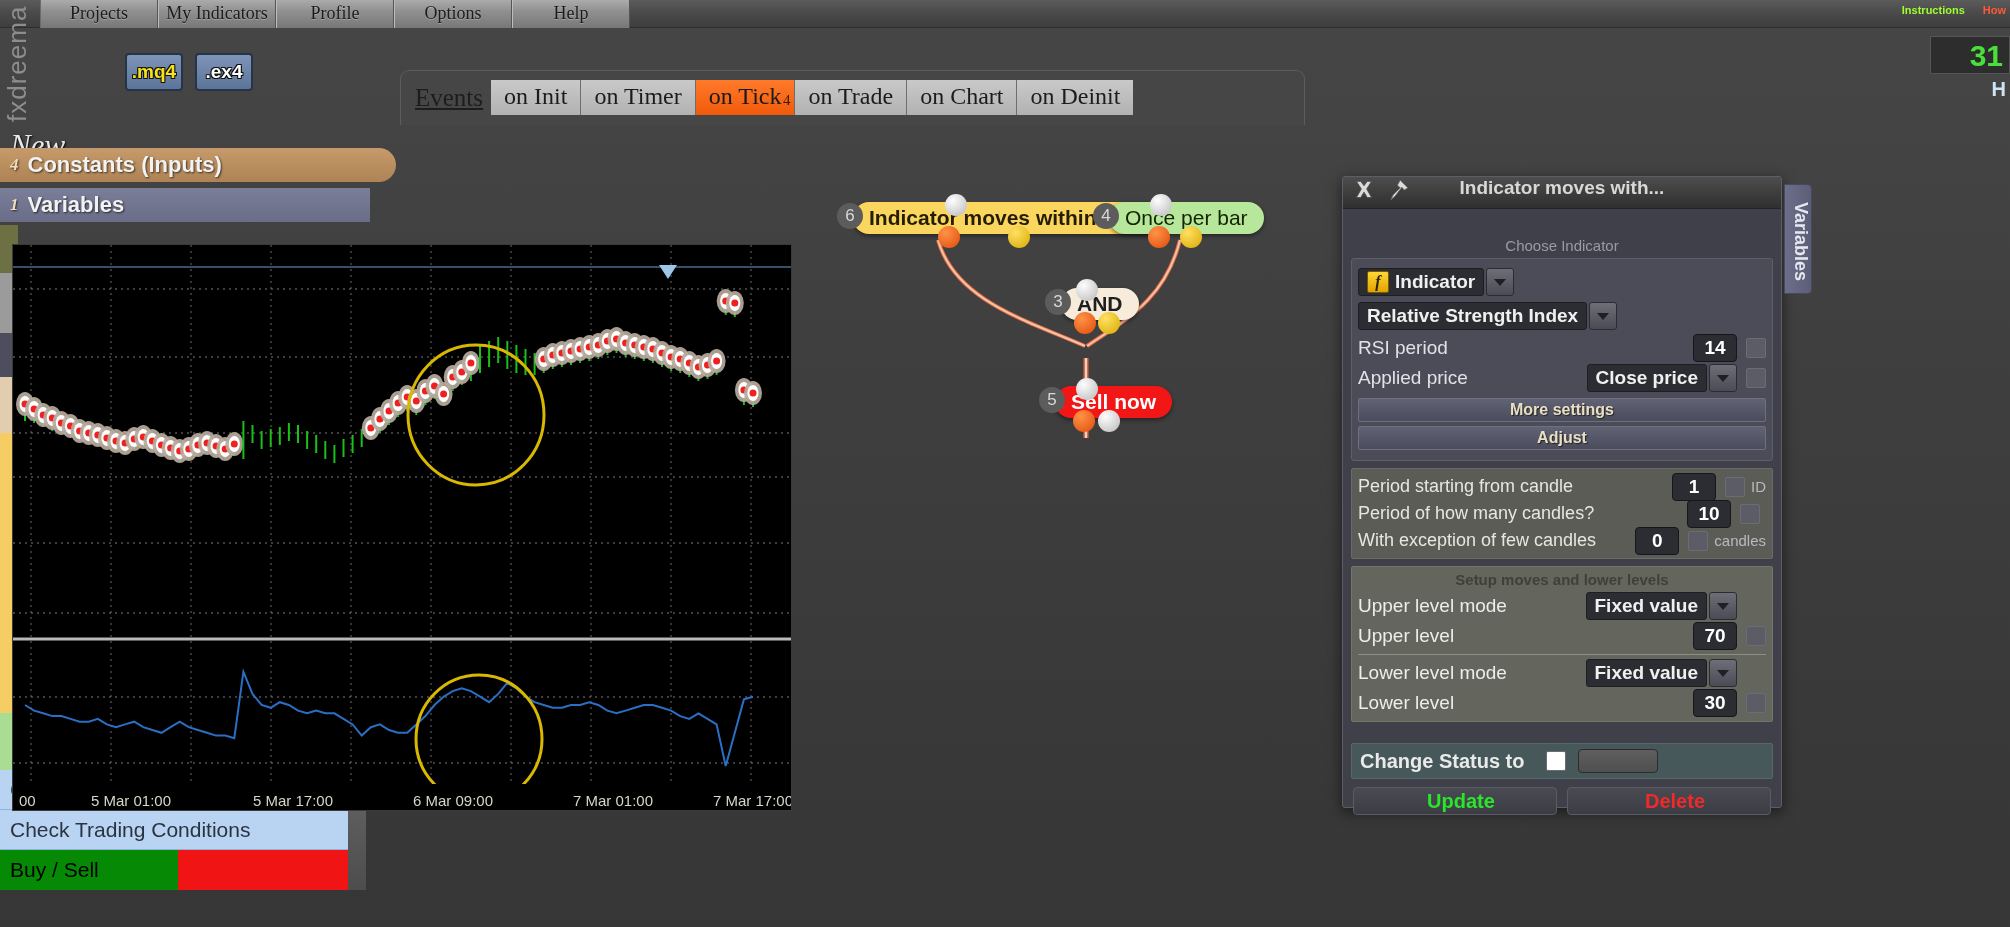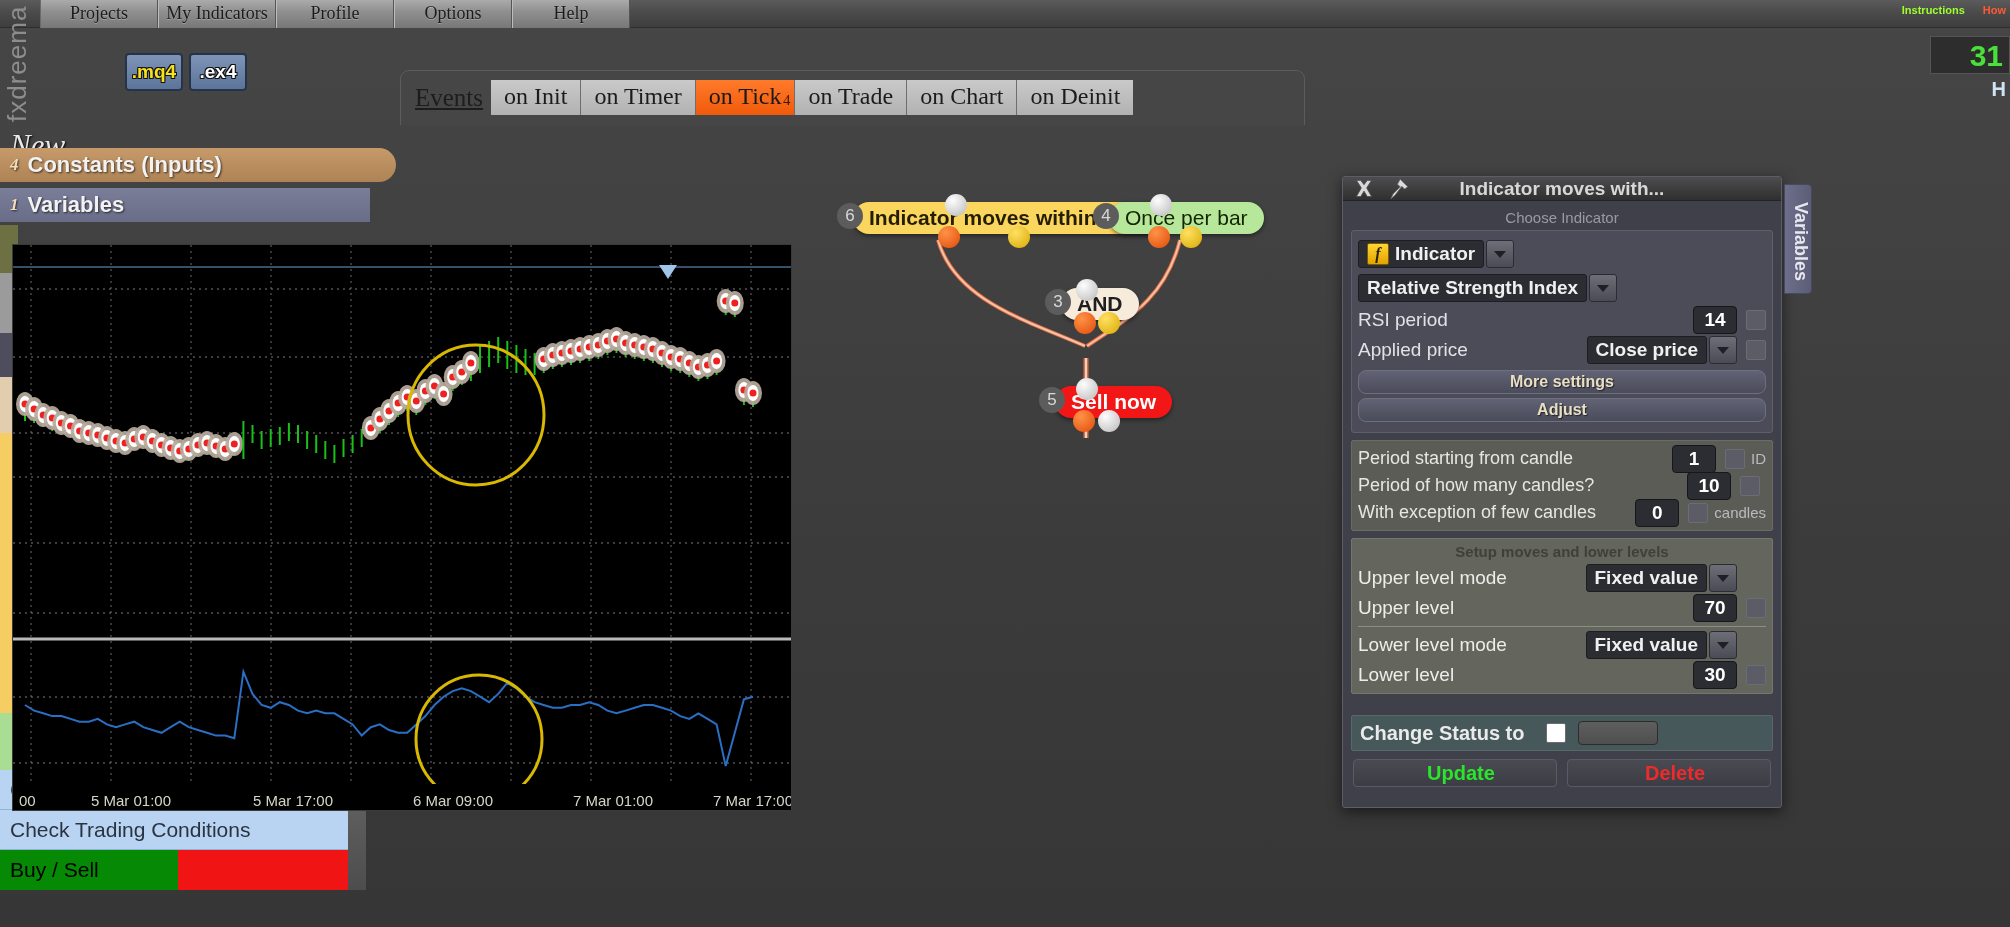--- a/index.html
+++ b/index.html
@@ -57,21 +57,21 @@
     color:#49e03a; font-size:30px; font-weight:bold;
     text-align:right; padding:2px 6px 0 10px;
     font-family:"Liberation Sans", sans-serif;
   }
   #counter-sub {
     position:absolute; right:4px; top:78px;
     color:#cfe3f5; font-size:20px; font-weight:bold;
   }
 
   
-  #filebtns { position:absolute; left:125px; top:53px; display:flex; gap:6px; }
+  #filebtns { position:absolute; left:125px; top:53px; display:flex; gap:12px; }
   .filebtn {
     width:58px; height:38px; border-radius:4px;
     background: linear-gradient(180deg,#7e95b8 0%, #5d749a 100%);
     border:2px solid #26344a;
     display:flex; align-items:center; justify-content:center;
     font-size:21px; font-weight:bold; cursor:pointer;
     font-family:"Liberation Sans", sans-serif;
   }
   .filebtn .lbl { text-shadow: -1px -1px 0 #111, 1px -1px 0 #111, -1px 1px 0 #111, 1px 1px 0 #111; }
   .filebtn.mq4 .lbl { color:#f7e11a; }
@@ -186,33 +186,33 @@
   .dot.orange { background: radial-gradient(circle at 35% 30%, #ff9248, #e04b08); }
   .dot.yellow { background: radial-gradient(circle at 35% 30%, #ffe063, #d8a900); }
 
   
   #dialog {
     position:absolute; left:1342px; top:176px; width:440px; height:632px;
     background:#3f4049; border:1px solid #5c5d68; border-radius:3px;
     box-shadow:0 4px 14px rgba(0,0,0,.55);
   }
   #dlg-title {
-    height:24px; background:linear-gradient(180deg,#4d4d4d 0%,#2f2f2f 100%);
-    display:flex; align-items:center; position:relative;
+    height:32px; background:linear-gradient(180deg,#4d4d4d 0%,#2f2f2f 100%);
+    display:flex; align-items:flex-start; position:relative;
     border-bottom:1px solid #22222a;
   }
   #dlg-title .ttl {
     position:absolute; left:0; right:0; text-align:center;
     color:#d8d8d8; font-size:19px; font-weight:bold; pointer-events:none;
   }
   .dlg-icon { width:26px; height:26px; margin-left:8px; cursor:pointer; z-index:2; position:relative; }
 
   .dlg-body { padding:6px 8px 0 8px; }
   .section-cap {
-    text-align:center; color:#9a9aa3; font-size:15px; padding:2px 0 4px 0;
+    text-align:center; color:#9a9aa3; font-size:15px; padding:2px 0 4px 0;margin-top:20px;
   }
   .panel-box {
     background:#4b4c58; border:1px solid #5e5f6b; border-radius:3px;
     padding:6px; margin-bottom:7px;
   }
   .row { display:flex; align-items:center; height:30px; }
   .lbl { color:#e2e2e6; font-size:19px; }
   .flexfill { flex:1; }
 
   .drop {
@@ -243,21 +243,21 @@
     display:flex; align-items:center; justify-content:center; padding:0 6px; cursor:text;
   }
   .chk {
     width:20px;height:20px;margin-left:9px;border:1px solid #6b6c76;
     background:#5b5c66; border-radius:2px; cursor:pointer;
   }
   .chk.on { background:#ffffff; }
   .minilbl { color:#b9b9c0; font-size:15px; margin-left:6px; }
 
   .bigbtn {
-    height:24px; border-radius:8px; display:flex; align-items:center; justify-content:center;
+    height:24px; border-radius:2px; display:flex; align-items:center; justify-content:center;
     background:linear-gradient(180deg,#616273 0%,#4a4b5b 100%);
     border:1px solid #6e6f80; color:#e9dfc2; font-size:16px; font-weight:bold;
     margin-bottom:4px; cursor:pointer; text-shadow:1px 1px 1px #22222a;
   }
 
   .greybox { background:#5b5c55; border:1px solid #6a6b64; border-radius:2px; padding:4px 6px; }
   .greybox .row { height:27px; }
   .greybox .lbl { color:#e7e7e2; font-size:18px; }
 
   .lvlbox { background:#64655c; border:1px solid #74756b; border-radius:2px; padding:3px 6px; }

